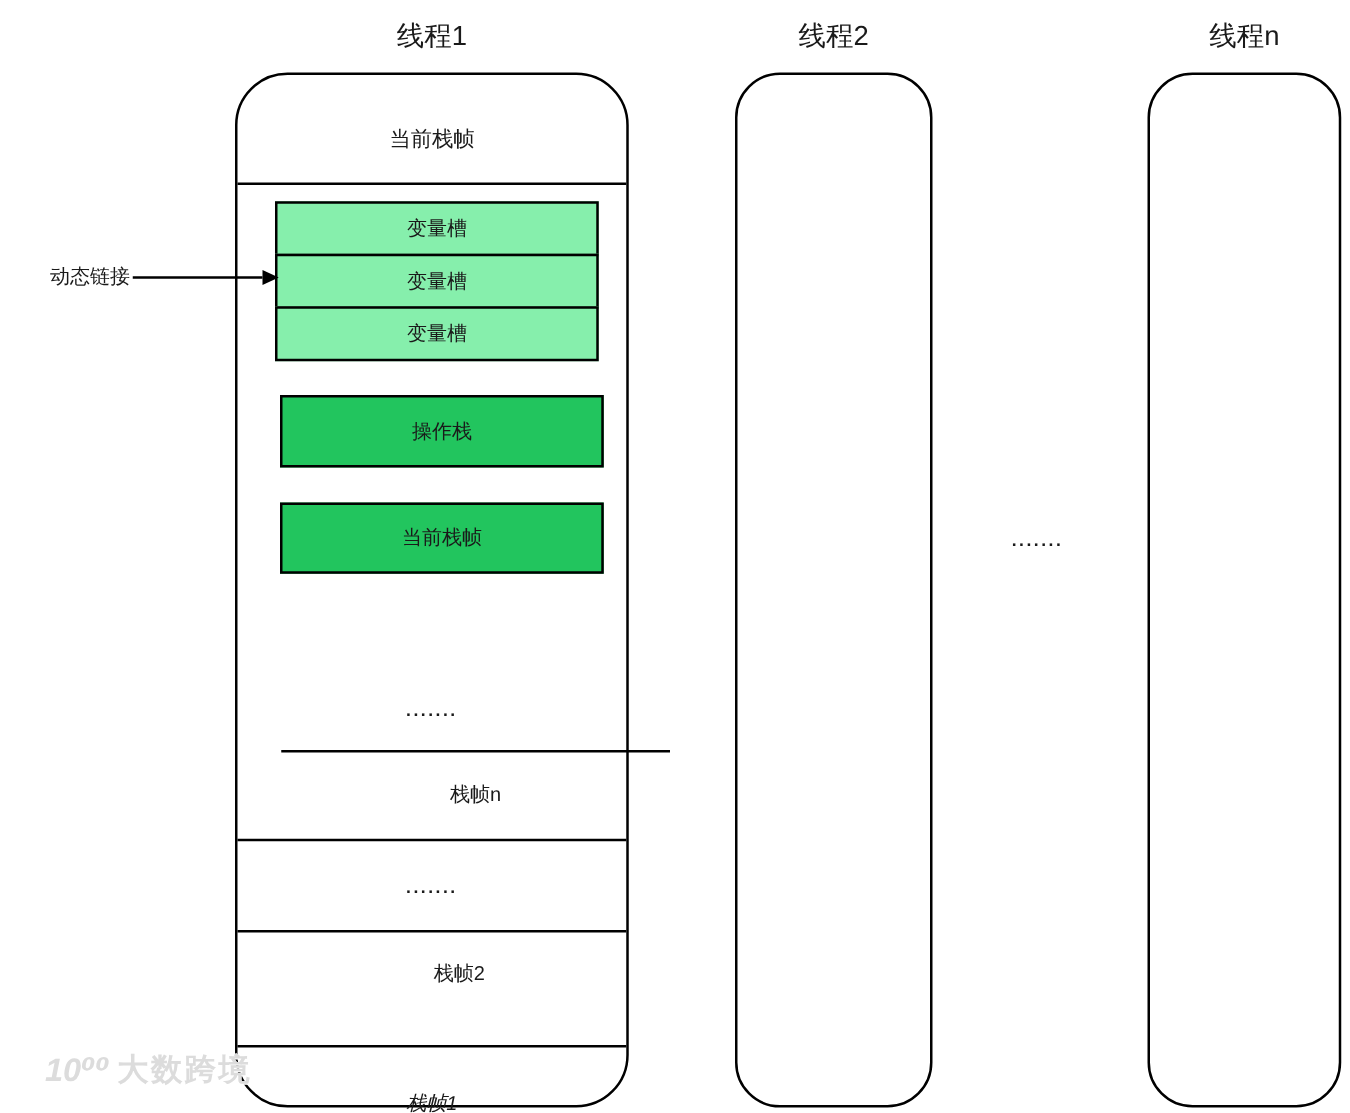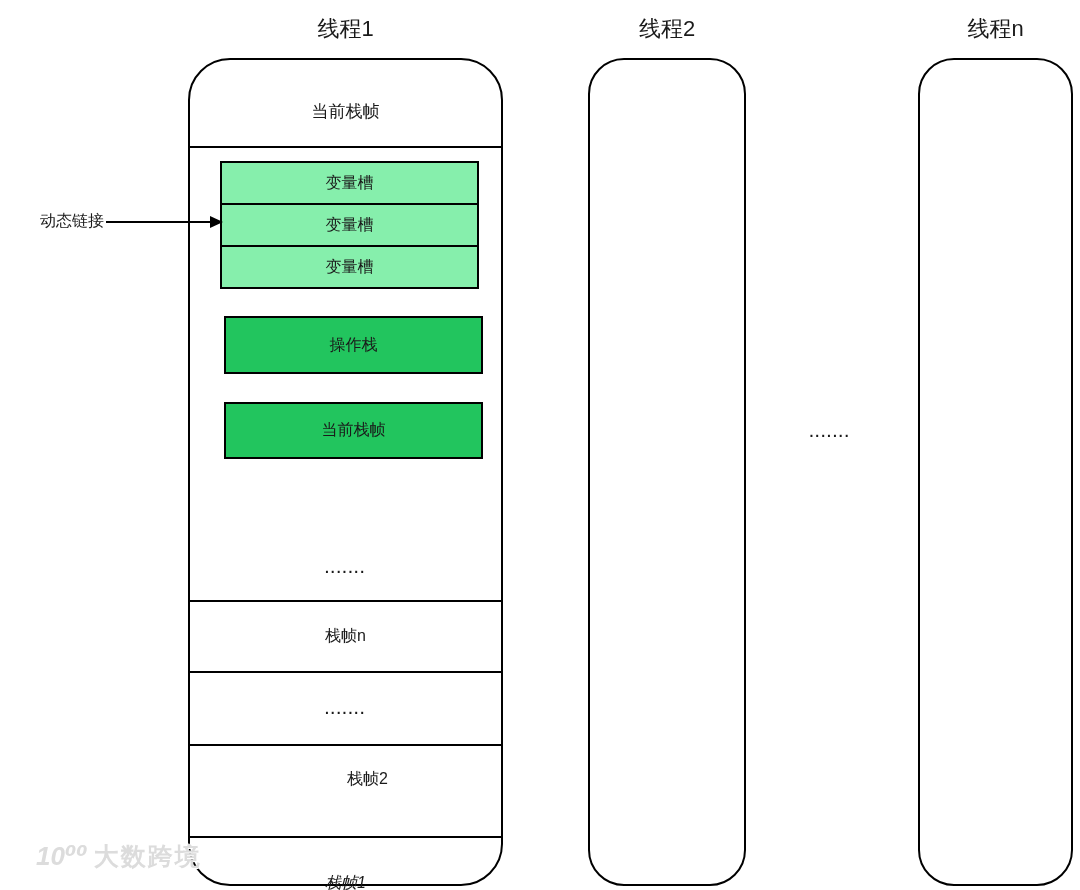--- a/index.html
+++ b/index.html
@@ -29,21 +29,21 @@
     box-sizing:border-box;display:flex;align-items:center;justify-content:center;font-size:16px;}
   .gbox-op{top:256px;height:58px;}
   .gbox-dyn{top:342px;height:57px;}
   .gbox-ret{top:428px;height:57px;}
 
   .dots{letter-spacing:2px;font-weight:bold;font-size:14px;color:#1a1a1a;}
   .inner-dots{position:absolute;left:0;top:500px;width:100%;text-align:center;}
 
   .frame-row{position:absolute;left:0;width:100%;border-top:2px solid #000;box-sizing:border-box;
     display:flex;align-items:center;justify-content:center;font-size:16px;}
-  .frow-0{top:540px;height:71px;}
+  .frow-0{top:540px;height:71px;margin-left:35px;}
   .frow-1{top:611px;height:73px;}
   .frow-2{top:684px;height:68px;padding-left:44px;}
   .frow-3{top:776px;height:92px;font-style:italic;}
 
   .annotation-label{position:absolute;left:8px;top:211px;width:96px;text-align:right;font-size:16px;}
   .annotation-arrow{position:absolute;left:106px;top:214px;}
 
   .between-dots{position:absolute;left:780px;top:424px;width:100px;text-align:center;}
 
   .watermark{position:absolute;left:8px;top:843px;display:flex;align-items:flex-end;color:#dcdcdc;

